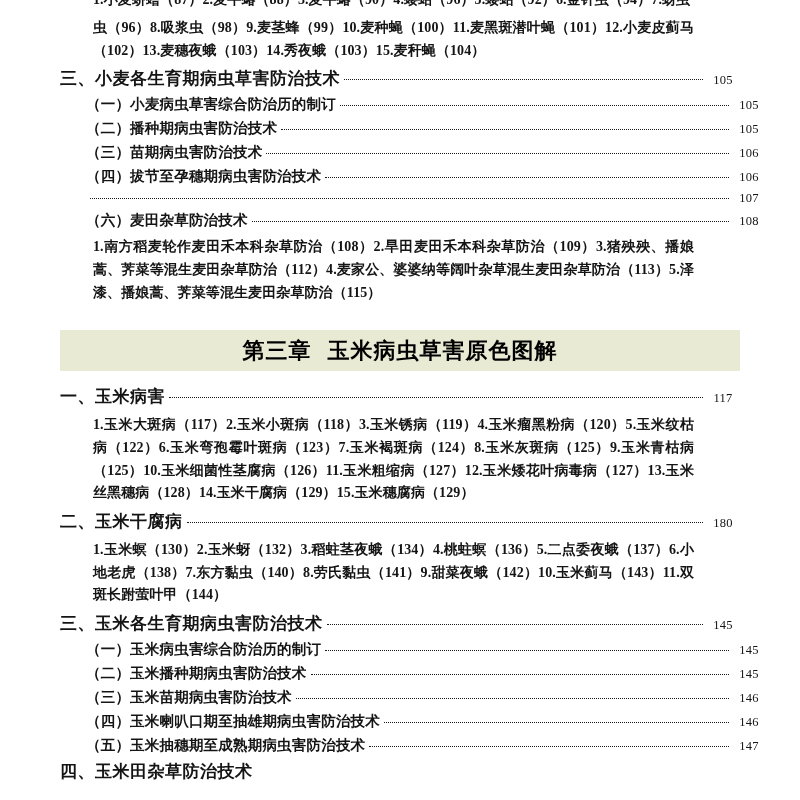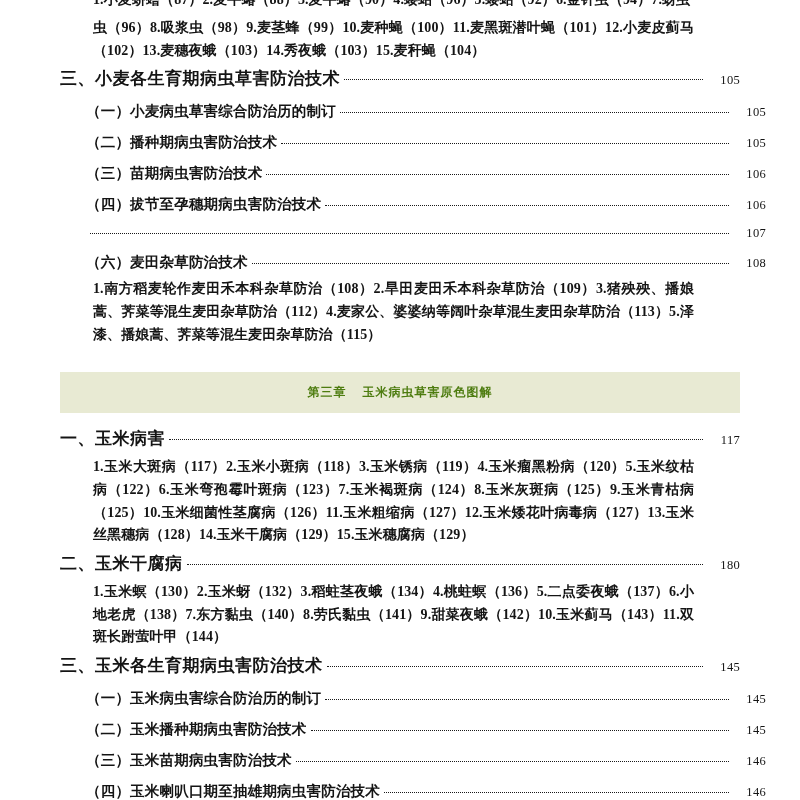--- a/index.html
+++ b/index.html
@@ -37,21 +37,21 @@
     border-bottom: 1.6px dotted #1a1a1a;
     transform: translateY(-3px);
     min-width: 10px;
   }
   .row .pageno {
     white-space: nowrap;
     font-family: "Liberation Serif", "DejaVu Serif", serif;
     font-size: 12.5px;
     letter-spacing: 0.3px;
     width: 34px;
-    text-align: right;
+    text-align: center;
     flex: 0 0 34px;
   }
 
   
   .h1row {
     margin-top: 5px;
     margin-bottom: 3px;
   }
   .h1row .label {
     font-family: "Liberation Sans", "DejaVu Sans", sans-serif;
@@ -62,21 +62,21 @@
   .h1row .leader {
     transform: translateY(-4px);
   }
   .h1row .pageno {
     font-size: 12.5px;
   }
 
   
   .h2row {
     padding-left: 26px;
-    margin-top: 12px;
+    margin-top: 5px;
   }
   .h2row .label {
     font-family: "Liberation Serif", "DejaVu Serif", serif;
     font-weight: bold;
     font-size: 14.5px;
     letter-spacing: 0.2px;
   }
 
   
   .detail {
@@ -117,23 +117,23 @@
     margin: 26px 0 14px 0;
     background: #e8ead3;
     height: 41px;
     display: flex;
     align-items: center;
     justify-content: center;
   }
   .chapter-banner .btext {
     font-family: "Liberation Sans", "DejaVu Sans", sans-serif;
     font-weight: bold;
-    font-size: 12px;
+    font-size: 22px;
     letter-spacing: 1px;
-    color: #4d7c0f;
+    color: #000000;
   }
   .chapter-banner .bgap {
     display: inline-block;
     width: 16px;
   }
 </style>
 </head>
 <body>
 
 <div class="page">

